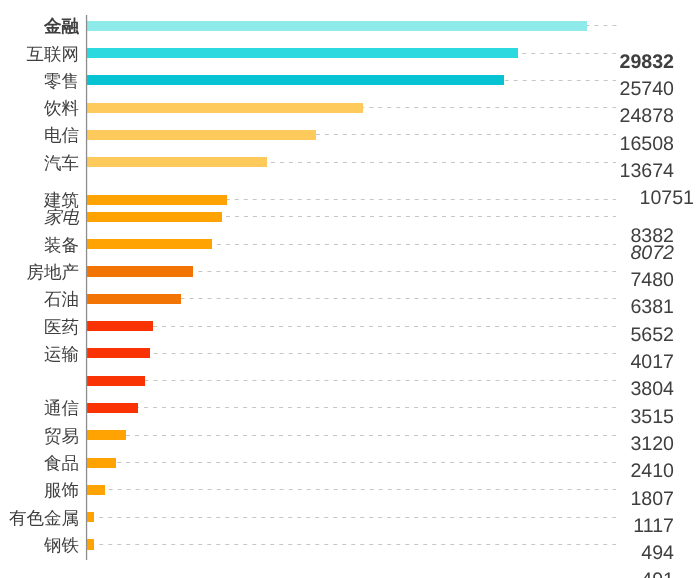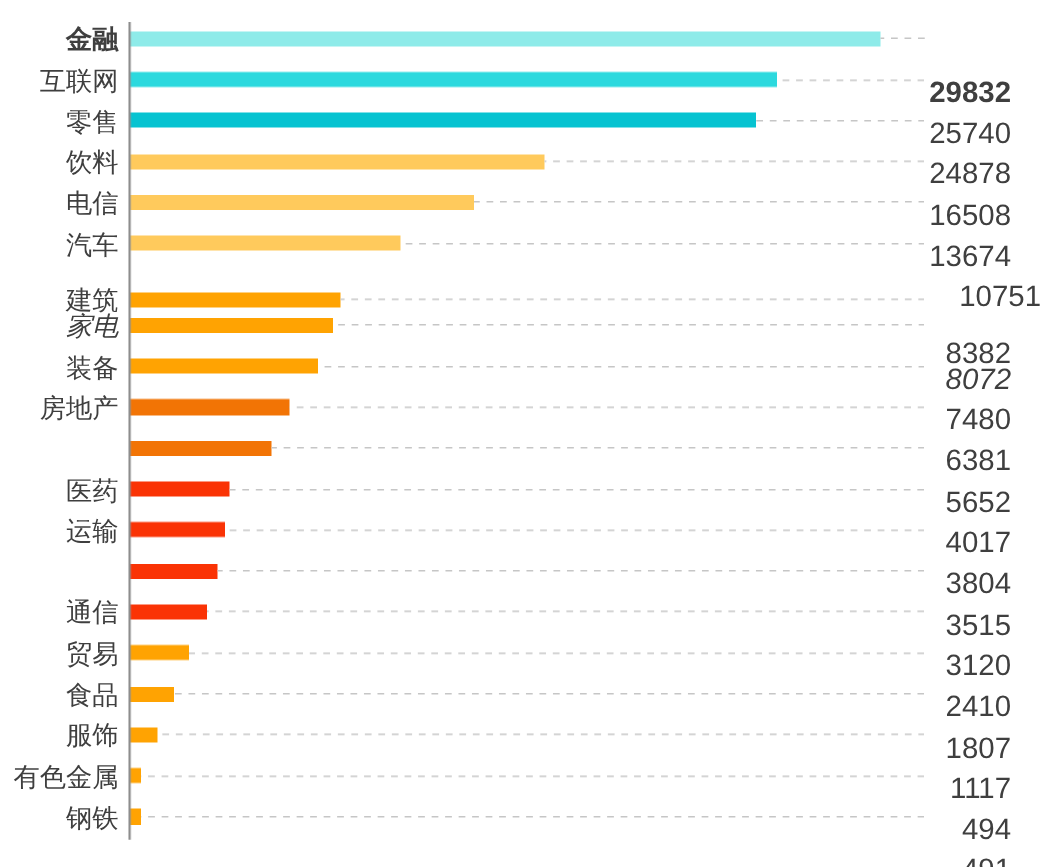--- a/index.html
+++ b/index.html
@@ -149,20 +149,21 @@
       <div class="leader-line" style="left: 211.619px; width: 404.881px;"></div>
       <div class="value-label">7480</div>
     </div>
       <div class="bar-row" style="top: 260.9px;">
       <div class="cat-label">房地产</div>
       <div class="bar" style="width: 107.163px; background: rgb(242, 116, 5);"></div>
       <div class="leader-line" style="left: 193.163px; width: 423.337px;"></div>
       <div class="value-label">6381</div>
     </div>
       <div class="bar-row" style="top: 288.2px;">
+      <div class="cat-label">石油</div>
       <div class="bar" style="width: 94.92px; background: rgb(242, 116, 5);"></div>
       <div class="leader-line" style="left: 180.92px; width: 435.58px;"></div>
       <div class="value-label">5652</div>
     </div>
       <div class="bar-row" style="top: 315.5px;">
       <div class="cat-label">医药</div>
       <div class="bar" style="width: 67.4617px; background: rgb(250, 51, 5);"></div>
       <div class="leader-line" style="left: 153.462px; width: 463.038px;"></div>
       <div class="value-label">4017</div>
     </div>

